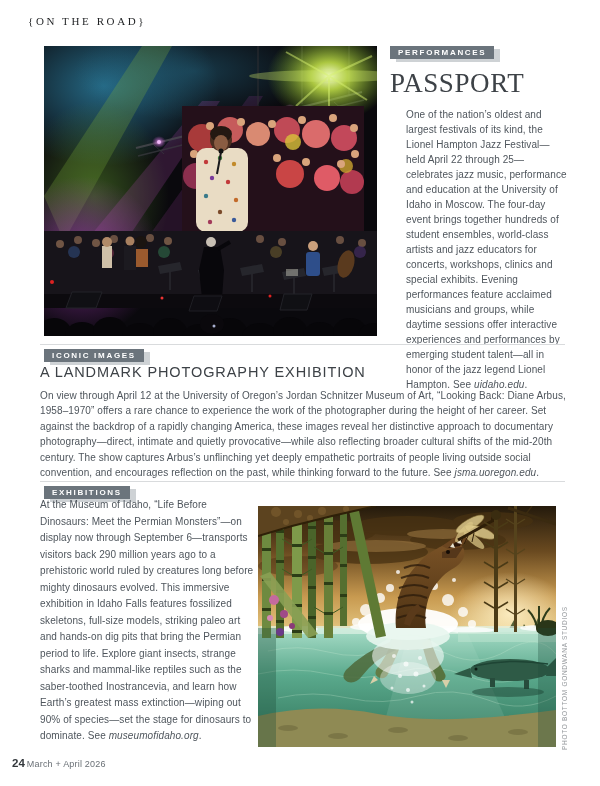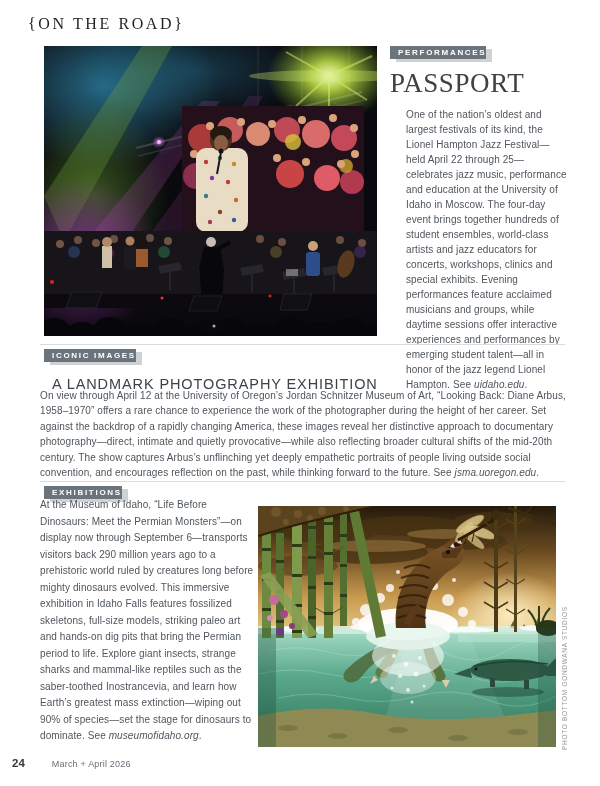--- a/index.html
+++ b/index.html
@@ -1,42 +1,42 @@
 <!DOCTYPE html>
 <html><head>
 <meta charset="utf-8">
 <style>
   html,body{margin:0;padding:0;background:#ffffff;}
   .page{position:relative;width:600px;height:786px;background:#ffffff;overflow:hidden;
         font-family:"Liberation Sans",sans-serif;color:#4e555c;}
   .kicker{position:absolute;left:28px;top:15px;font-family:"Liberation Serif",serif;
-          font-size:16px;letter-spacing:2.6px;color:#1f2123;font-weight:400;}
+          font-size:11px;letter-spacing:2.6px;color:#1f2123;font-weight:400;}
   .photo{position:absolute;display:block;}
   .concert{left:44px;top:46px;width:333px;height:290px;}
   .permian{left:258px;top:506px;width:298px;height:241px;}
   .tag{display:inline-block;background:#6b747c;color:#ffffff;font-size:8px;font-weight:700;
-       letter-spacing:1.7px;padding:3px 0 2px 8px;box-shadow:6px 3px 0 #ced2d5;line-height:1;}
+       letter-spacing:1.7px;padding:3px 8px 2px 8px;box-shadow:6px 3px 0 #ced2d5;line-height:1;}
   .col-right{position:absolute;left:390px;top:41px;width:177px;}
   .title{margin:9px 0 0 0;font-size:27px;font-weight:300;letter-spacing:.6px;line-height:1.12;
          color:#3d4247;font-family:Liberation Serif, serif;}
   .body{font-size:10px;letter-spacing:.1px;color:#4e555c;margin:0;}
   .body em{font-style:italic;}
   .rc-body{margin-top:9px;line-height:15px;margin-left:16px;}
   .rule{position:absolute;left:40px;width:525px;height:1px;background:#d9dbdd;}
   .rule1{top:344px;} .rule2{top:481px;}
   .sect-label{position:absolute;left:44px;}
   .label2{top:349px;} .label3{top:486px;text-align:center;}
-  .heading{position:absolute;left:40px;margin:12px;font-size:14.5px;font-weight:400;
+  .heading{position:absolute;left:40px;margin:0;font-size:14.5px;font-weight:400;
            letter-spacing:.9px;color:#3d4247;}
   .heading2{top:364px;} .heading3{top:502px;}
   .body2{position:absolute;left:40px;top:388px;width:527px;line-height:15.4px;}
   .body3{position:absolute;left:40px;top:497px;width:215px;line-height:16.5px;}
   .credit{position:absolute;left:561px;top:585px;height:165px;writing-mode:vertical-rl;
           transform:rotate(180deg);font-size:6.5px;letter-spacing:.7px;color:#95999d;}
-  .footer{position:absolute;left:12px;top:757px;display:flex;align-items:baseline;gap:27px;}
+  .footer{position:absolute;left:12px;top:757px;display:flex;align-items:baseline;gap:2px;}
   .pagenum{font-size:11.5px;font-weight:700;color:#33383c;}
   .issue{font-size:9px;color:#6a7076;letter-spacing:.2px;}
 </style>
 </head>
 <body>
 
 <div class="page">
 
   <div class="kicker">{ON THE ROAD}</div>
 

